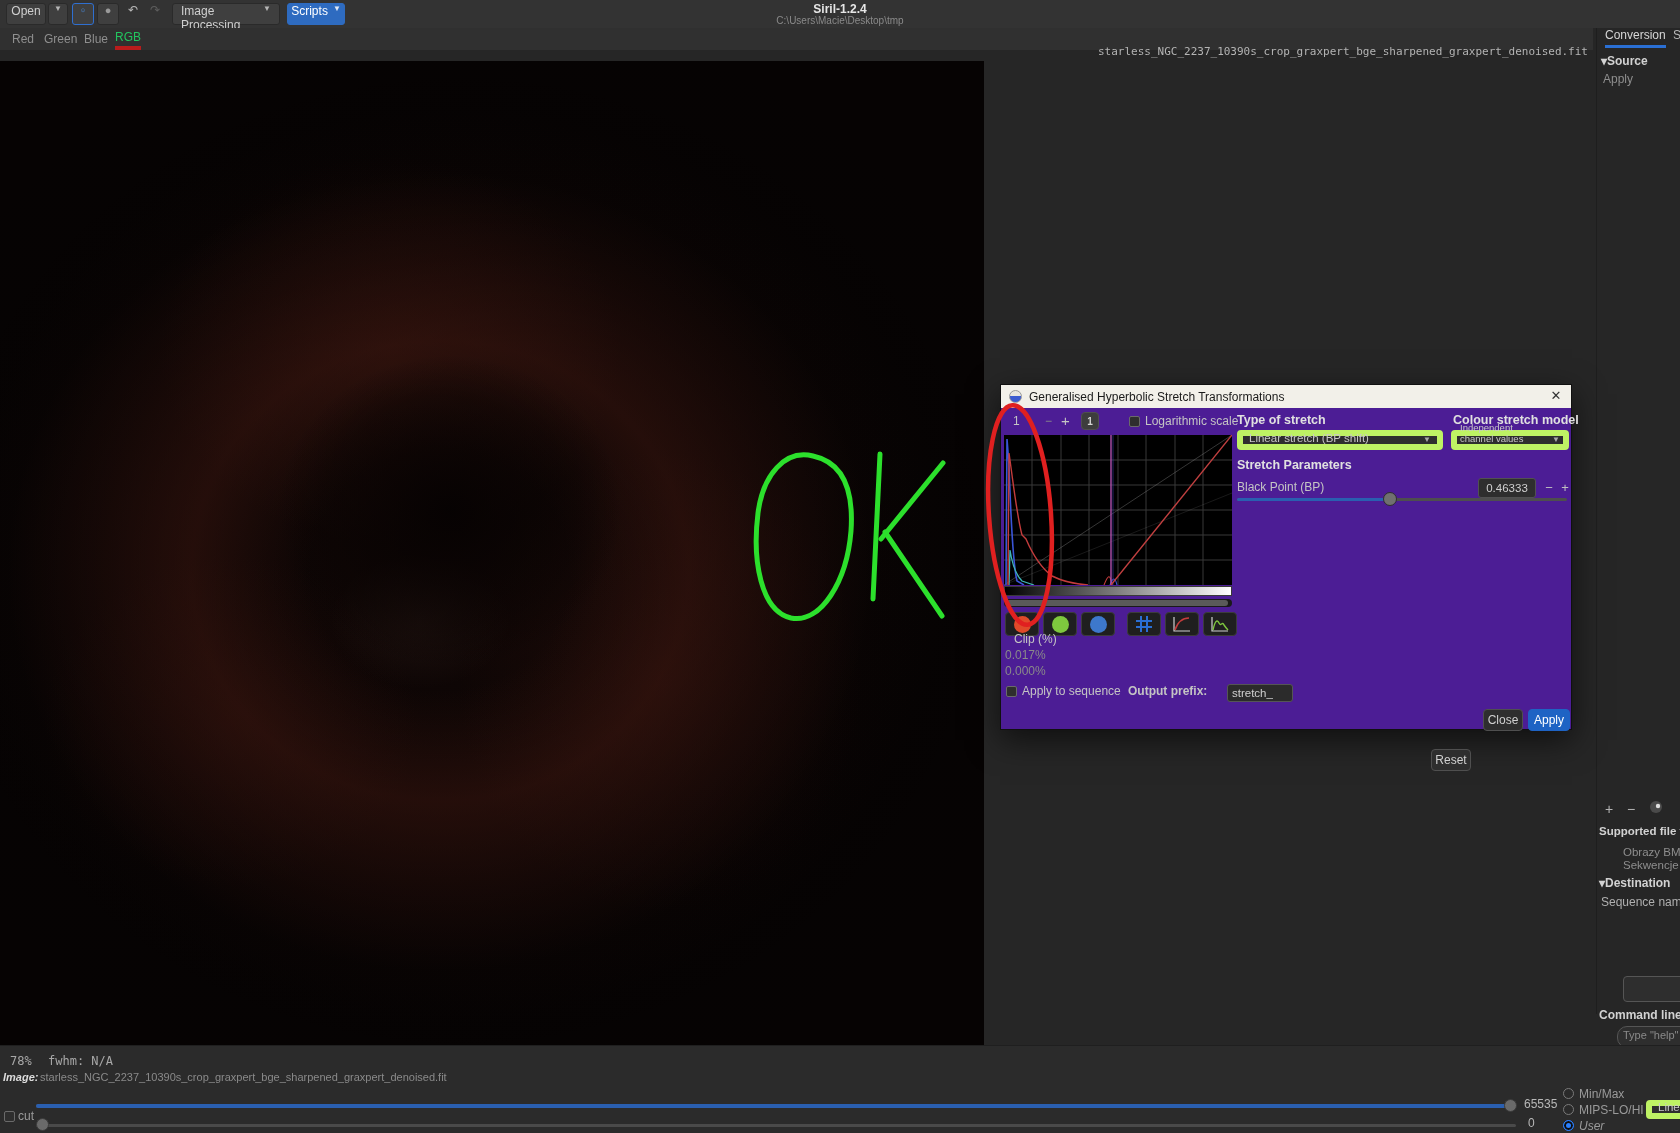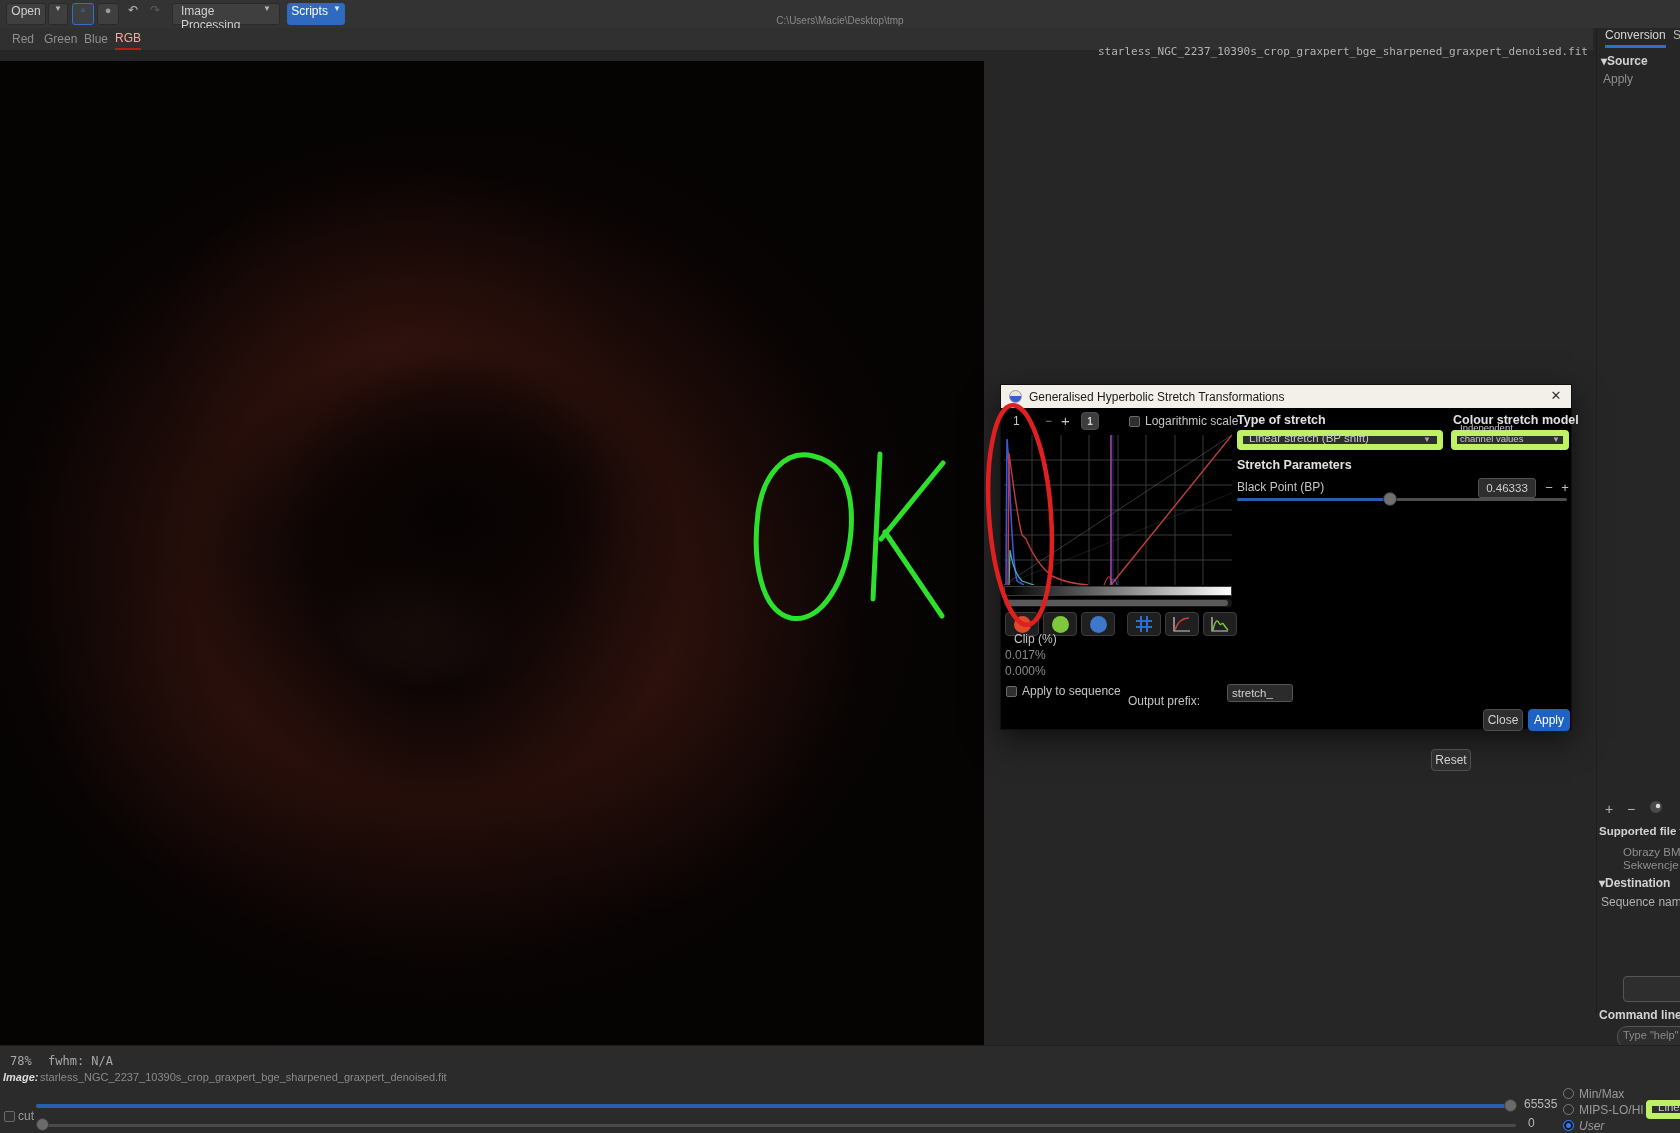--- a/index.html
+++ b/index.html
@@ -12,21 +12,21 @@
   #toolbar { position:absolute; left:0; top:0; width:1680px; height:28px; background:#333333; }
   .tbtn { position:absolute; top:3px; height:22px; background:#3f3f3f; border:1px solid #2a2a2a; border-radius:3px;
           color:#cfcfcf; font-size:12px; display:flex; justify-content:center; padding:0 8px; }
   .caret { font-size:8px; margin-left:5px; color:#b5b5b5; }
   #win-title { position:absolute; left:0; right:0; top:2px; text-align:center; color:#e6e6e6; font-weight:bold; font-size:12px; pointer-events:none; }
   #win-subtitle { position:absolute; left:0; right:0; top:15px; text-align:center; color:#8a8a8a; font-size:10px; pointer-events:none; }
 
   
   #chan-tabs { position:absolute; left:0; top:28px; width:1593px; height:22px; background:#303030; }
   .chan-tab { position:absolute; top:0; height:22px; display:flex; align-items:center; color:#8f8f8f; font-size:12px; }
-  .chan-tab.active { color:#fca5a5; border-bottom:2px solid #b91c1c; }
+  .chan-tab.active { color:#22c55e; border-bottom:4px solid #b91c1c; }
 
   #filename-header { position:absolute; top:45px; right:92px; color:#b4b4b4; font-size:11px; }
 
   
   #canvas { position:absolute; left:0; top:61px; width:984px; height:984px; background:
       radial-gradient(ellipse 210px 190px at 450px 450px, rgba(6,2,2,0.95), rgba(10,4,3,0.45) 60%, rgba(0,0,0,0) 82%),
       radial-gradient(ellipse 120px 90px at 420px 560px, rgba(130,95,80,0.12), rgba(0,0,0,0) 75%),
       radial-gradient(ellipse 540px 500px at 440px 510px, rgba(0,0,0,0) 0%, rgba(0,0,0,0) 24%, rgba(62,23,16,0.50) 46%, rgba(40,15,11,0.42) 63%, rgba(12,5,4,0.2) 80%, rgba(0,0,0,0) 92%),
       radial-gradient(ellipse 320px 270px at 390px 290px, rgba(72,27,18,0.32), rgba(0,0,0,0) 72%),
       radial-gradient(ellipse 280px 320px at 660px 620px, rgba(62,23,16,0.30), rgba(0,0,0,0) 72%),
@@ -54,21 +54,21 @@
   #image-name { position:absolute; left:40px; top:25px; color:#8a8a8a; font-size:11px; }
   .hslider-track { position:absolute; height:4px; background:#4a4a4a; border-radius:2px; }
   .hslider-fill { position:absolute; height:4px; background:#2a5fb0; border-radius:2px; }
   .hslider-handle { position:absolute; width:13px; height:13px; border-radius:50%; background:#6a6a6a; border:1px solid #3a3a3a; }
   .rlabel { position:absolute; color:#9a9a9a; font-size:12px; white-space:nowrap; }
   .radio { position:absolute; width:11px; height:11px; border:1px solid #7a7a7a; border-radius:50%; background:#2a2a2a; }
   .radio.sel { background:#2a7fff; border-color:#2a7fff; box-shadow:inset 0 0 0 2px #0e0e0e; }
   .cbox { position:absolute; width:11px; height:11px; border:1px solid #6a6a6a; background:#2e2e2e; border-radius:2px; }
 
   
-  #ghs-dialog { position:absolute; left:1000px; top:384px; width:572px; height:346px; background:#000000;
+  #ghs-dialog { position:absolute; left:1000px; top:384px; width:572px; height:346px; background:#4c1d95;
                 border:1px solid #101010; box-shadow:0 10px 30px rgba(0,0,0,0.6); }
   #ghs-titlebar { position:absolute; left:0; top:0; width:570px; height:23px; background:#f2f0e9; display:flex; align-items:center; }
   #ghs-title { color:#1a1a1a; font-size:12px; margin-left:7px; }
   #ghs-app-icon { width:13px; height:13px; margin-left:8px; border-radius:50%;
                   background:linear-gradient(to bottom, #e8e6df 45%, #3b5bd0 45%); border:1px solid #999; }
   #ghs-close { position:absolute; right:6px; top:2px; width:18px; height:18px; color:#333; font-size:13px; text-align:center; line-height:18px; }
   .dlg-bold { position:absolute; color:#e0e0e0; font-weight:bold; font-size:12.5px; white-space:nowrap; }
   .dlg-text { position:absolute; color:#c4c4c4; font-size:12px; white-space:nowrap; }
   .dlg-gray { position:absolute; color:#8a8a8a; font-size:12px; white-space:nowrap; }
   .dropdown { position:absolute; background:#2e2e2e; border:6px solid #bef264; border-radius:4px; color:#c9c9c9;
@@ -123,20 +123,21 @@
       <span style="color:#5e5e5e;">↷</span>
     </div>
     <div class="tbtn" style="left:172px; width:108px;">
       <span>Image Processing</span>
       <span class="caret">▼</span>
     </div>
     <div class="tbtn" style="left:287px; width:58px; background:#2e6bc0; border-color:#2e6bc0; color:#fff;">
       <span>Scripts</span>
       <span class="caret" style="color:#dfe8f5;">▼</span>
     </div>
+    <div id="win-title">Siril-1.2.4</div>
     <div id="win-subtitle">C:\Users\Macie\Desktop\tmp</div>
   </div>
 
   <div id="chan-tabs">
     <div class="chan-tab" style="left:12px;">
         <span>Red</span>
       </div>
     <div class="chan-tab" style="left:44px;">
         <span>Green</span>
       </div>
@@ -271,21 +272,21 @@
         <path d="M3 15 C5 6 7 4 9 8 C11 12 12 6 14 10 C16 13 17 14 18 15" stroke="#7ec83e" stroke-width="1.4" fill="none"></path>
       </svg>
     </div>
 
     <div class="dlg-text" style="left:13px; top:247px;">Clip (%)</div>
     <div class="dlg-gray" style="left:4px; top:263px;">0.017%</div>
     <div class="dlg-gray" style="left:4px; top:279px;">0.000%</div>
 
     <div class="cbox" style="left:5px; top:301px; position:absolute;"></div>
     <div class="dlg-text" style="left:21px; top:299px;">Apply to sequence</div>
-    <div class="dlg-text" style="left:127px; top:309px;">Output prefix:</div>
+    <div class="dlg-text" style="left:127px; top:299px;font-weight:bold;">Output prefix:</div>
     <input id="prefix-input" value="stretch_" style="">
 
     <div class="dlg-bold" style="left:236px; top:28px;">Type of stretch</div>
     <div class="dropdown" style="left:236px; top:45px; width:206px;">
       <span>Linear stretch (BP shift)</span>
       <span class="dd-caret">▼</span>
     </div>
     <div class="dlg-bold" style="left:452px; top:28px;">Colour stretch model</div>
     <div class="dropdown" style="left:450px; top:45px; width:118px; font-size:9.5px; padding:0 3px;">
       <span style="overflow:hidden;">Independent channel values</span>

